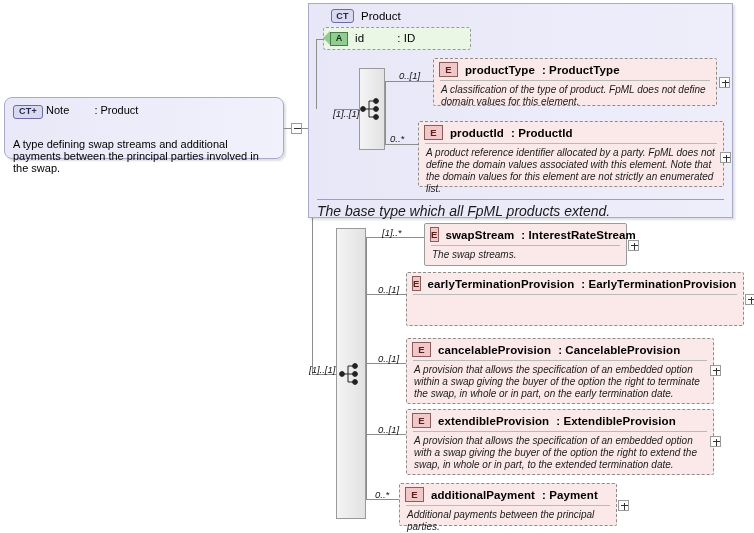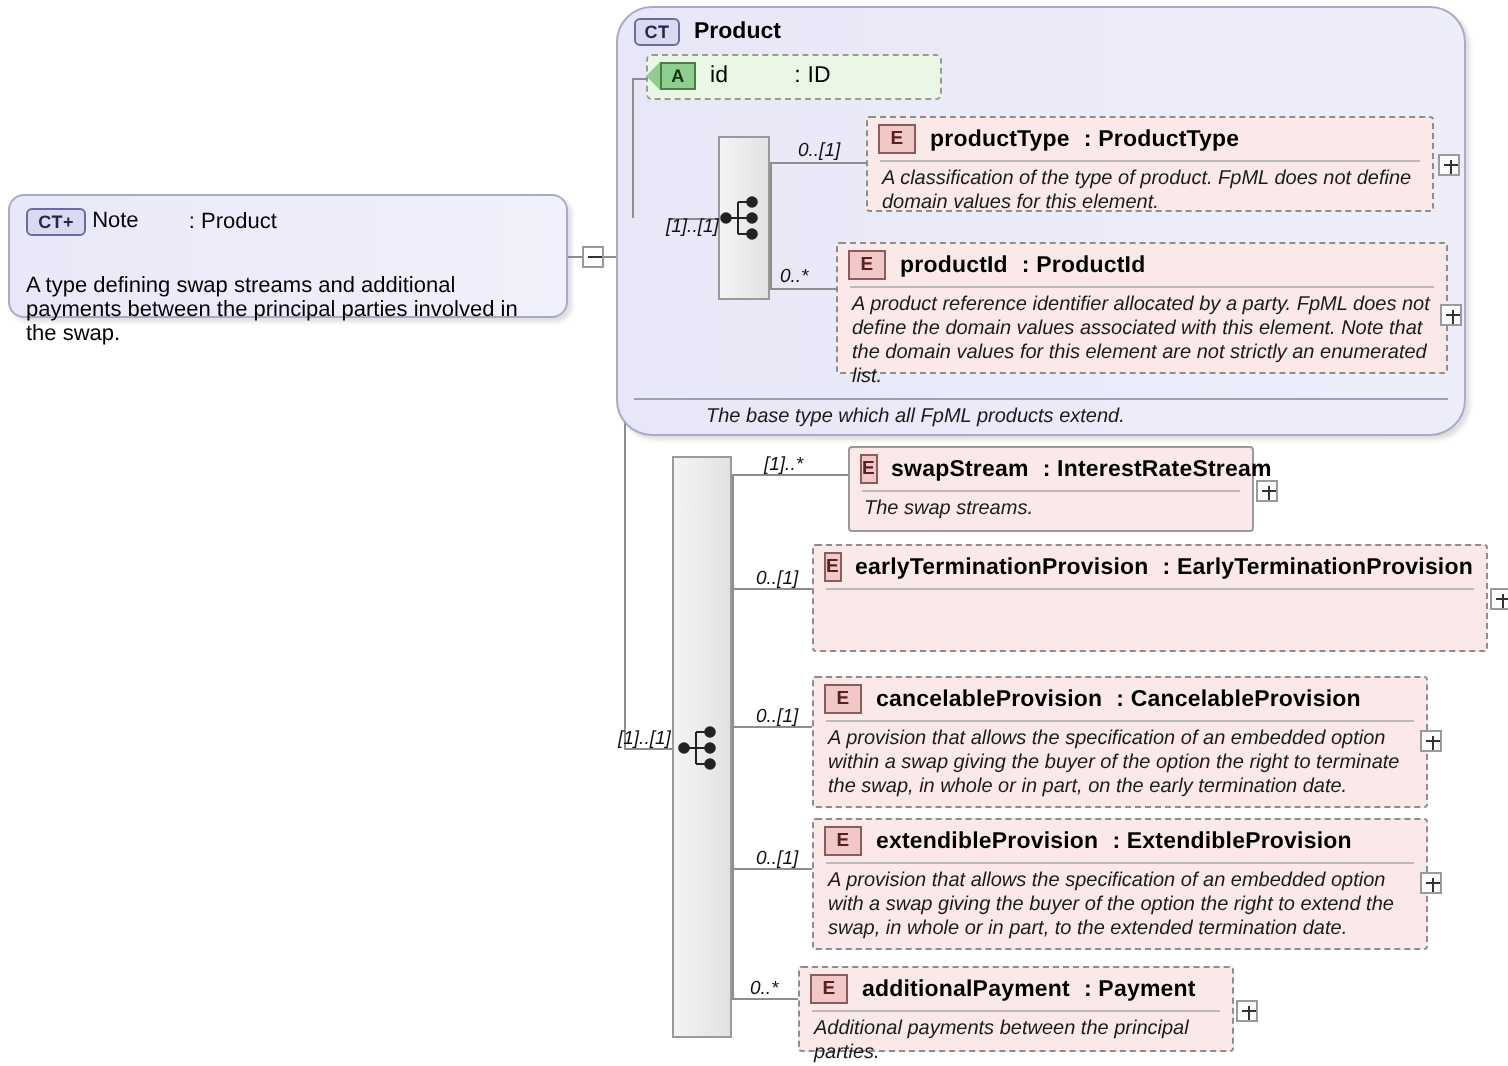--- a/index.html
+++ b/index.html
@@ -103,38 +103,38 @@
     border-top:7px solid transparent;
     border-bottom:7px solid transparent;
     border-right:7px solid #8fce8f;
   }
 
   
   .ct-box{
     position:absolute;
     background:linear-gradient(to right,#e7e7f7,#eeeefb);
     border:1px solid #a9a9c9;
-    border-radius:18px;
+    border-radius:0;
     box-sizing:border-box;
     box-shadow:2px 2px 2px rgba(0,0,0,.13);
+    padding-left:14px;
   }
   .ct-header{
     display:flex;align-items:center;gap:7px;
     padding:5px 8px 0 8px;
   }
-  .ct-name{font-weight:bold;font-size:11.5px;}
+  .ct-name{font-weight:normal;font-size:11.5px;}
   .ct-footer-sep{
     position:absolute;left:8px;right:8px;
     height:1px;background:#9e9eb8;
   }
   .ct-footer-doc{
     position:absolute;
-    font-style:italic;font-size:10px;
+    font-style:italic;font-size:14px;
     color:#1a1a1a;
-    margin-left:36px;
   }
 
   
   .swap-box{
     position:absolute;
     background:linear-gradient(to right,#e8e8f8,#f1f1fc);
     border:1px solid #a9a9c9;
     border-radius:8px;
     box-sizing:border-box;
     box-shadow:2px 2px 2px rgba(0,0,0,.13);

